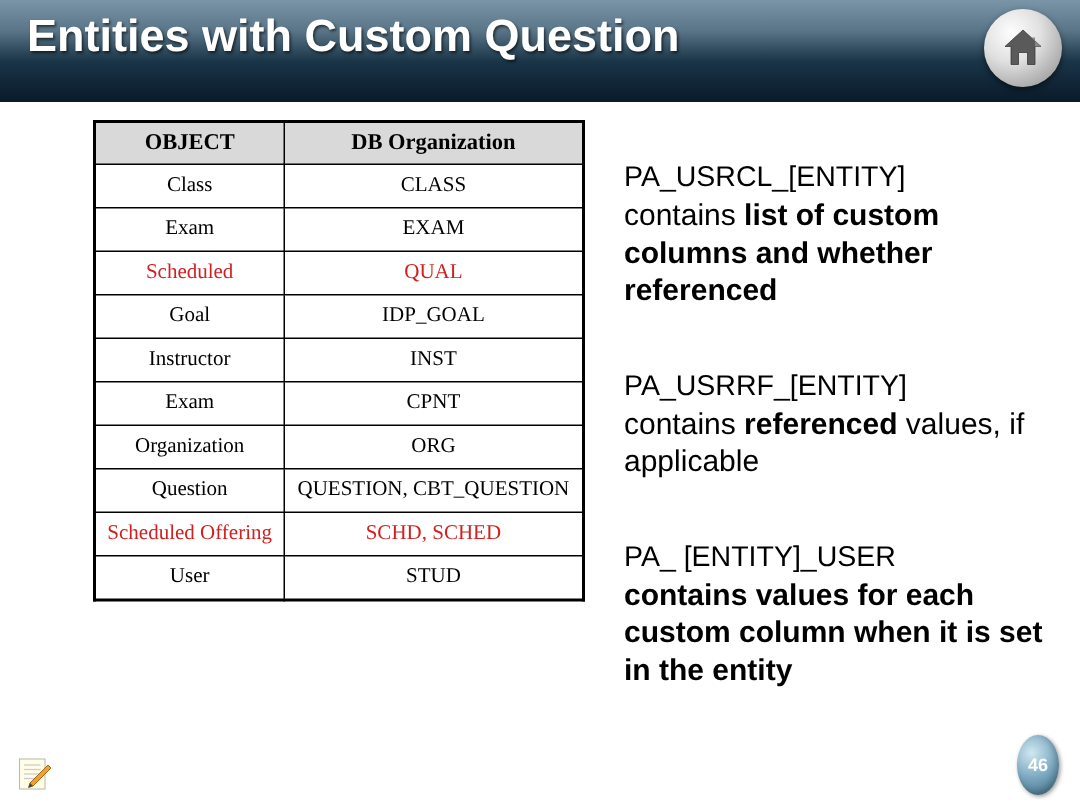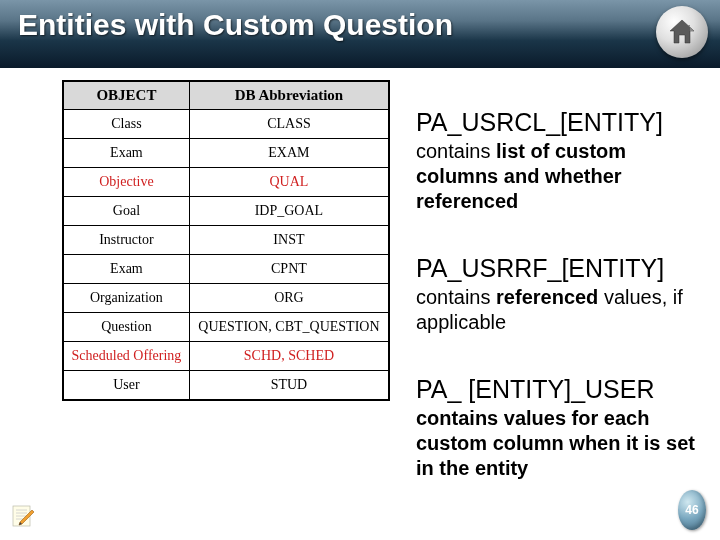--- a/index.html
+++ b/index.html
@@ -77,21 +77,21 @@
     font-size: 13px;
   }
   .right-column {
     flex: 1;
     padding-top: 28px;
     display: flex;
     flex-direction: column;
     gap: 40px;
   }
   .info-block .block-title {
-    font-size: 25px;
+    font-size: 19px;
     font-family: Arial, sans-serif;
     margin-bottom: 2px;
     color: #000;
   }
   .info-block .block-body {
     font-size: 20px;
     font-family: Arial, sans-serif;
     color: #000;
     line-height: 1.25;
   }
@@ -134,34 +134,34 @@
   </div>
 </div>
 
 <div class="body-area">
 
   <div class="table-container">
     <table class="main-table">
       <thead>
         <tr>
           <th>OBJECT</th>
-          <th>DB Abbreviation</th>
+          <th>DB Organization</th>
         </tr>
       </thead>
       <tbody id="tbody">
           <tr>
             <td>Class</td>
             <td>CLASS</td>
           </tr>
           <tr>
             <td>Exam</td>
             <td>EXAM</td>
           </tr>
           <tr>
-            <td class="redtext">Objective</td>
+            <td class="redtext">Scheduled</td>
             <td class="redtext">QUAL</td>
           </tr>
           <tr>
             <td>Goal</td>
             <td>IDP_GOAL</td>
           </tr>
           <tr>
             <td>Instructor</td>
             <td>INST</td>
           </tr>

